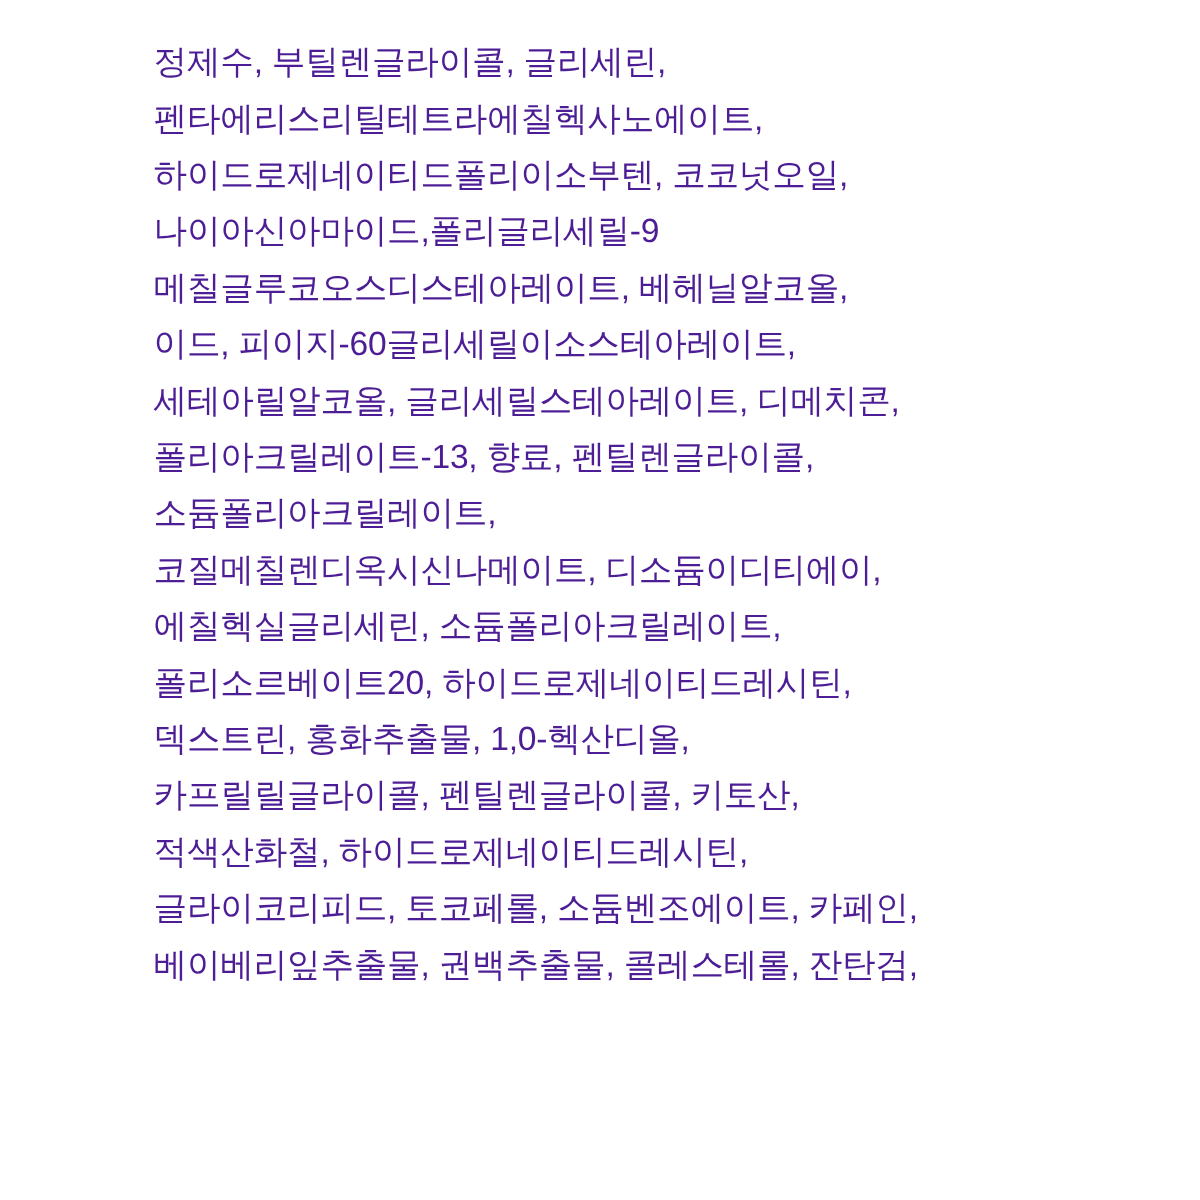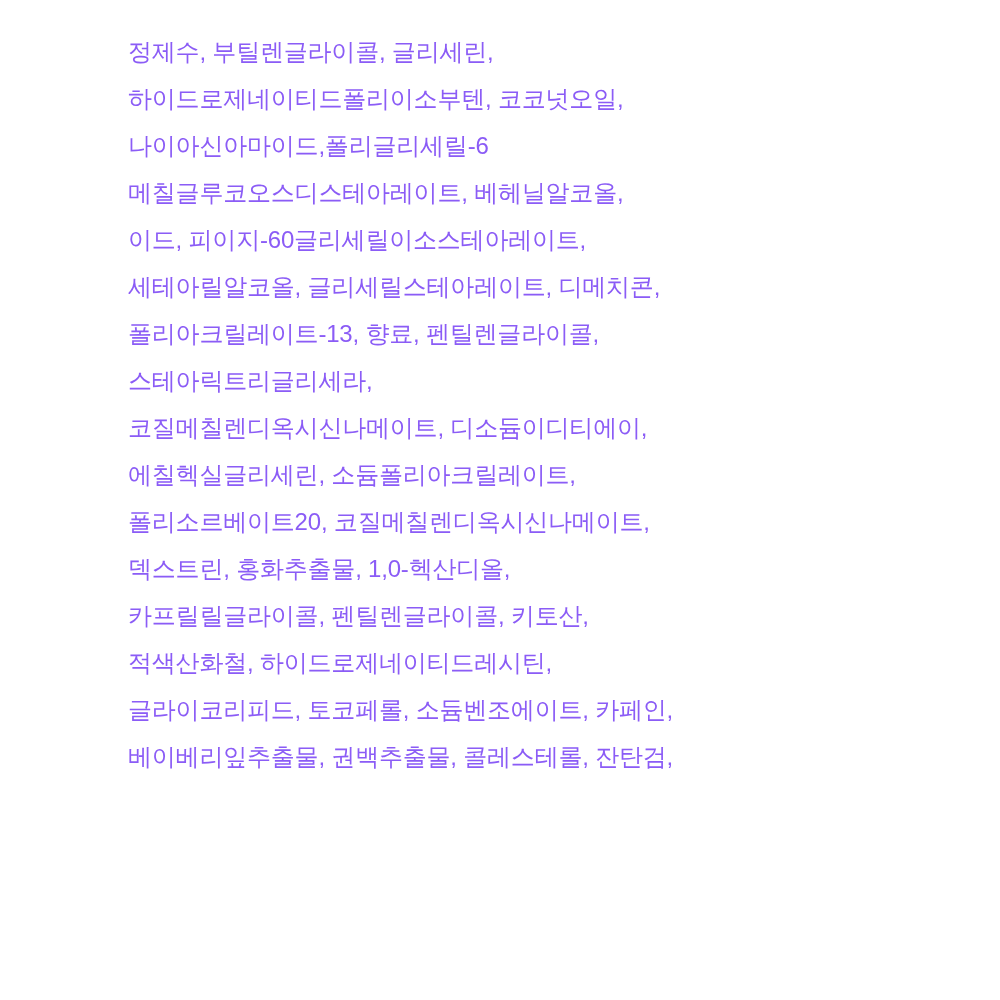--- a/index.html
+++ b/index.html
@@ -20,43 +20,44 @@
     background: #ffffff;
     box-sizing: border-box;
   }
   .ingredients-block {
     position: absolute;
     left: 128px;
     top: 28px;
     width: 760px;
   }
   .ingredients-line {
-    font-size: 24px;
+    font-size: 28px;
     line-height: 47px;
-    color: #8b5cf6;
+    color: #4c1d95;
     letter-spacing: -0.2px;
     white-space: pre;
     font-weight: 400;
   }
 </style>
 </head>
 <body>
 
 <div class="page">
   <div class="ingredients-block">
     <div class="ingredients-line">정제수, 부틸렌글라이콜, 글리세린,</div>
+    <div class="ingredients-line">펜타에리스리틸테트라에칠헥사노에이트,</div>
     <div class="ingredients-line">하이드로제네이티드폴리이소부텐, 코코넛오일,</div>
-    <div class="ingredients-line">나이아신아마이드,폴리글리세릴-6</div>
+    <div class="ingredients-line">나이아신아마이드,폴리글리세릴-9</div>
     <div class="ingredients-line">메칠글루코오스디스테아레이트, 베헤닐알코올,</div>
     <div class="ingredients-line">이드, 피이지-60글리세릴이소스테아레이트,</div>
     <div class="ingredients-line">세테아릴알코올, 글리세릴스테아레이트, 디메치콘,</div>
     <div class="ingredients-line">폴리아크릴레이트-13, 향료, 펜틸렌글라이콜,</div>
-    <div class="ingredients-line">스테아릭트리글리세라,</div>
+    <div class="ingredients-line">소듐폴리아크릴레이트,</div>
     <div class="ingredients-line">코질메칠렌디옥시신나메이트, 디소듐이디티에이,</div>
     <div class="ingredients-line">에칠헥실글리세린, 소듐폴리아크릴레이트,</div>
-    <div class="ingredients-line">폴리소르베이트20, 코질메칠렌디옥시신나메이트,</div>
+    <div class="ingredients-line">폴리소르베이트20, 하이드로제네이티드레시틴,</div>
     <div class="ingredients-line">덱스트린, 홍화추출물, 1,0-헥산디올,</div>
     <div class="ingredients-line">카프릴릴글라이콜, 펜틸렌글라이콜, 키토산,</div>
     <div class="ingredients-line">적색산화철, 하이드로제네이티드레시틴,</div>
     <div class="ingredients-line">글라이코리피드, 토코페롤, 소듐벤조에이트, 카페인,</div>
     <div class="ingredients-line">베이베리잎추출물, 권백추출물, 콜레스테롤, 잔탄검,</div>
   </div>
 </div>
 
 </body></html>

